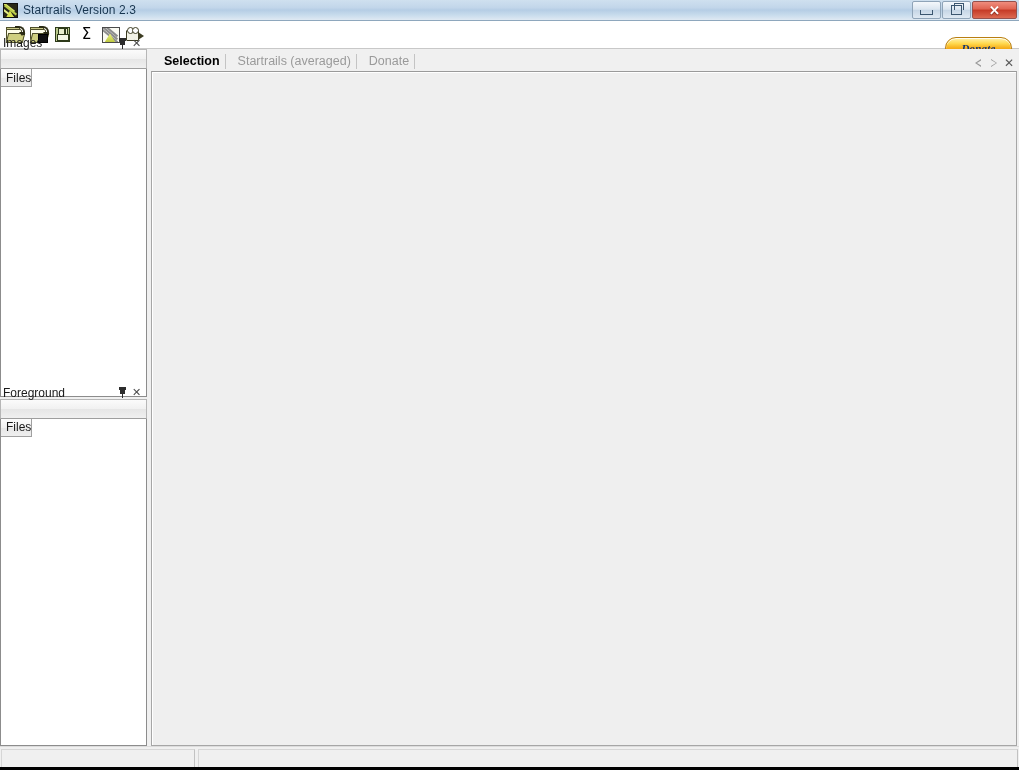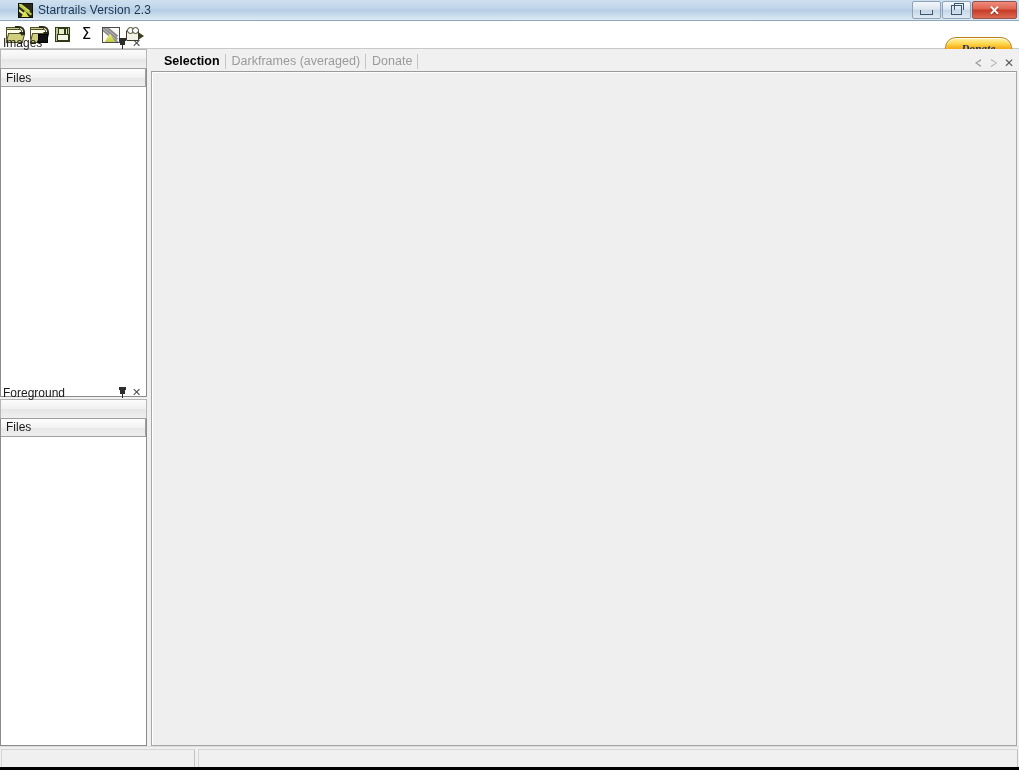--- a/index.html
+++ b/index.html
@@ -26,21 +26,21 @@
   
   .titlebar {
     position: relative;
     height: 21px;
     flex: 0 0 21px;
     background: linear-gradient(to bottom,
         #cfe0ef 0%, #c2d6ea 38%, #b5cde5 50%, #c7dbec 74%, #dfe9f3 100%);
     border-bottom: 1px solid #8ea7bd;
     display: flex;
     align-items: center;
-    padding-left: 18px;
+    padding-left: 3px;
     box-sizing: border-box;
   }
   .title-icon {
     width: 15px;
     height: 15px;
     flex: 0 0 15px;
     margin-right: 5px;
     position: relative;
     background: #2a2a18;
     border: 1px solid #111;
@@ -398,21 +398,20 @@
     color: #4a4a4a;
     font-family: "Liberation Sans", sans-serif;
   }
   .listview {
     flex: 1 1 auto;
     background: #ffffff;
     border: 1px solid #8c8c8c;
     border-top: none;
     margin: 0;
     display: flex;
-    flex-direction: column;
     min-height: 0;
     box-sizing: border-box;
   }
   .lv-header {
     height: 18px;
     flex: 0 0 18px;
     background: linear-gradient(to bottom, #fdfdfd 0%, #f2f2f2 50%, #e7e7e7 51%, #efefef 100%);
     border-bottom: 1px solid #a0a0a0;
     border-right: 1px solid #a0a0a0;
     display: flex;
@@ -454,20 +453,21 @@
   }
   .tabstrip {
     height: 22px;
     flex: 0 0 22px;
     display: flex;
     align-items: flex-end;
     background: #f0f0f0;
     position: relative;
     padding-left: 7px;
     box-sizing: border-box;
+    gap: 6px;
   }
   .tab {
     font-size: 12.5px;
     padding: 2px 6px 3px 6px;
     color: #9a9a9a;
     white-space: nowrap;
     position: relative;
     display: flex;
     align-items: center;
     box-sizing: border-box;
@@ -716,21 +716,21 @@
 
     <div class="main-area">
       <div class="tabstrip">
 
         <div class="tab active">
           <span>Selection</span>
           <span class="sep"></span>
         </div>
 
         <div class="tab">
-          <span>Darkframes (averaged)</span>
+          <span>Startrails (averaged)</span>
           <span class="sep"></span>
         </div>
 
         <div class="tab">
           <span>Donate</span>
           <span class="sep"></span>
         </div>
 
         <div class="tabstrip-right">
           <div class="nav-arrow left"></div>

